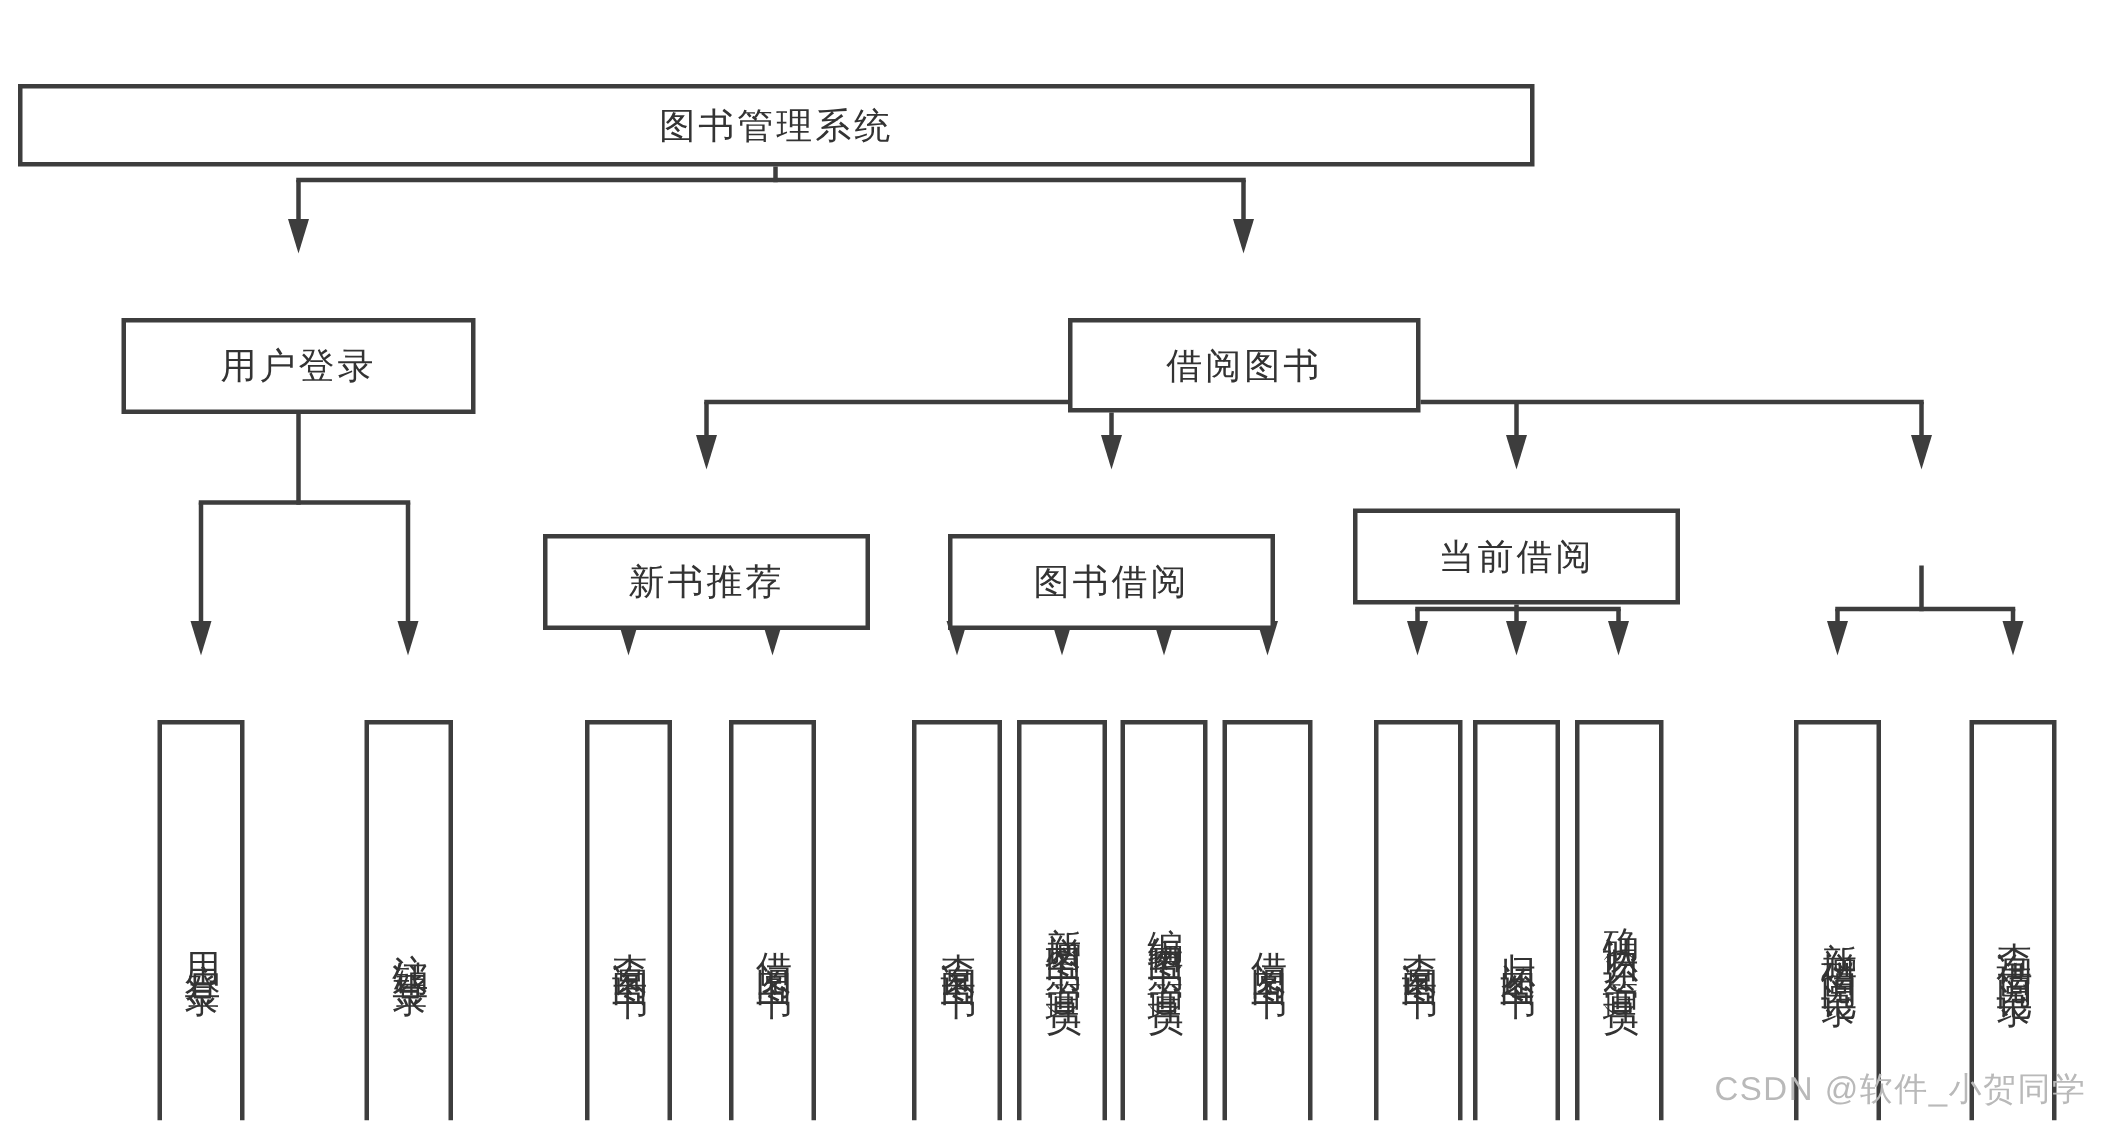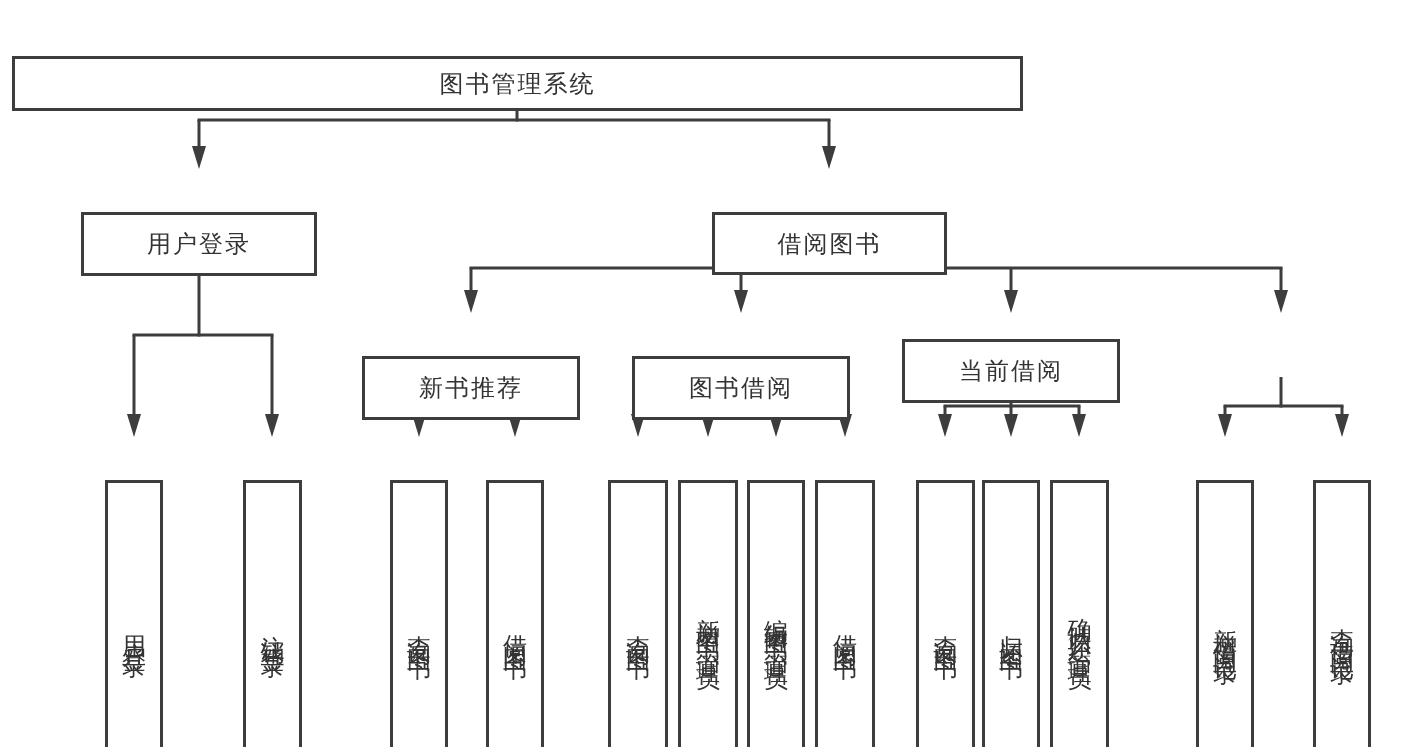--- a/index.html
+++ b/index.html
@@ -176,13 +176,14 @@
     <span class="lbl">确认归还（管理员）</span>
   </div>
 
   <div class="box box--v" style="left:1196px;top:437px;width:58px;height:300px">
     <span class="lbl">新增借阅记录</span>
   </div>
   <div class="box box--v" style="left:1313px;top:437px;width:58px;height:300px">
     <span class="lbl">查询借阅记录</span>
   </div>
 
+  <div class="watermark">CSDN @软件_小贺同学</div>
 </div>
 
 </body></html>

